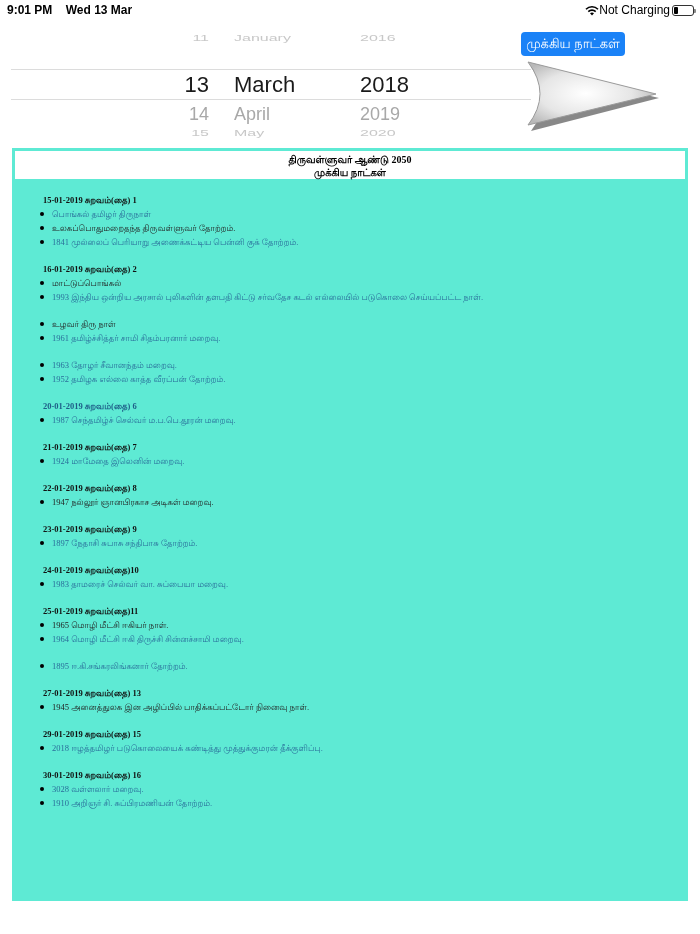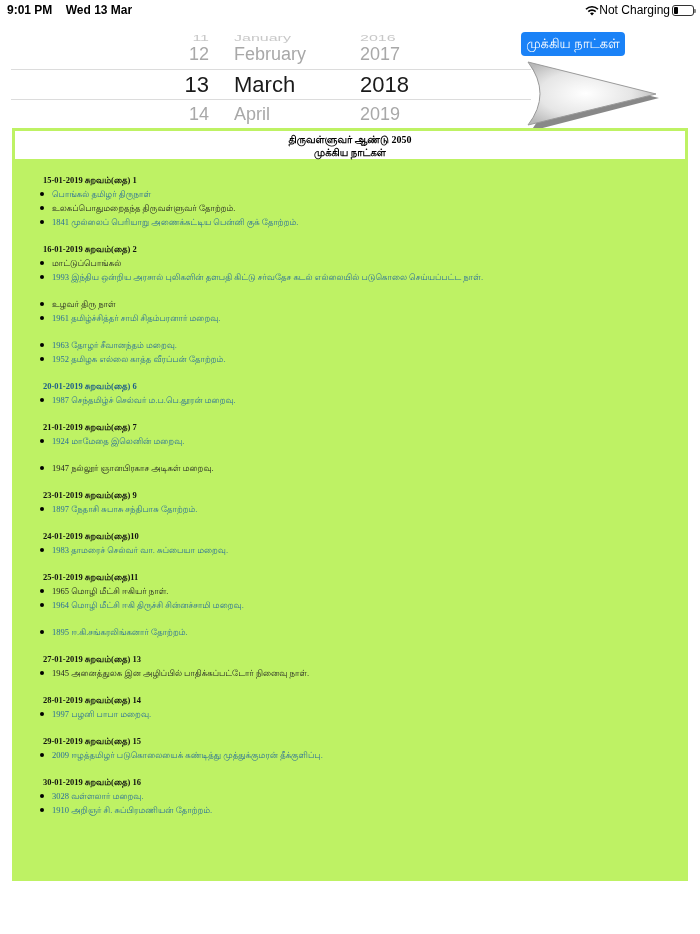--- a/index.html
+++ b/index.html
@@ -30,21 +30,21 @@
   .r-p1 { top: 80px; font-size: 18px; color: #a8a8a8; }
   .r-p2 { top: 104px; font-size: 16px; color: #c8c8c8; transform: scaleY(0.55); transform-origin: top; }
 
   
   .important-btn { position: absolute; left: 521px; top: 32px; width: 104px; height: 24px; background: #1a82f7; color: #fff; border-radius: 4px; font-size: 13px; line-height: 24px; text-align: center; border: none; }
 
   
   .arrow { position: absolute; left: 524px; top: 58px; width: 136px; height: 74px; }
 
   
-  .panel { position: absolute; left: 12px; top: 128px; width: 676px; height: 753px; background: #bef264; overflow: hidden; }
+  .panel { position: absolute; left: 12px; top: 148px; width: 676px; height: 753px; background: #5eead4; overflow: hidden; }
   .panel-header { margin: 3px 3px 0 3px; height: 28px; background: #ffffff; text-align: center; font-family: "Liberation Serif", "DejaVu Serif", serif; font-weight: bold; font-size: 10px; line-height: 13px; padding-top: 2px; }
   .events { padding: 14px 0 0 30px; font-family: "Liberation Serif", "DejaVu Serif", serif; }
   .day { margin-bottom: 13px; }
   .day-title { font-weight: bold; font-size: 8.5px; color: #111; height: 14px; line-height: 14px; margin-left: 1px; }
   .day-title.blue { color: #1e5e88; }
   .day ul { list-style: none; }
   .day li { position: relative; font-size: 8.5px; height: 14px; line-height: 14px; padding-left: 10px; white-space: nowrap; }
   .day li::before { content: ""; position: absolute; left: -2px; top: 5px; width: 4px; height: 4px; border-radius: 50%; background: #000; }
   .day li.blue { color: #2a6e9a; }
   .day li.black { color: #222; }
@@ -68,25 +68,20 @@
   </div>
 </div>
 
 <div class="picker">
   <div class="picker-band"></div>
   <div class="picker-row r-m2">
     <span class="col col-day">11</span>
     <span class="col col-month">January</span>
     <span class="col col-year">2016</span>
   </div>
-  <div class="picker-row r-m1">
-    <span class="col col-day">12</span>
-    <span class="col col-month">February</span>
-    <span class="col col-year">2017</span>
-  </div>
   <div class="picker-row r-0">
     <span class="col col-day">13</span>
     <span class="col col-month">March</span>
     <span class="col col-year">2018</span>
   </div>
   <div class="picker-row r-p1">
     <span class="col col-day">14</span>
     <span class="col col-month">April</span>
     <span class="col col-year">2019</span>
   </div>
@@ -150,20 +145,21 @@
           <li class="blue">1987 செந்தமிழ்ச் செல்வர் ம.ப.பெ.தூரன் மறைவு.</li>
         </ul>
       </div>
       <div class="day">
         <div class="day-title">21-01-2019 சுறவம்(தை) 7</div>
         <ul>
           <li class="blue">1924 மாமேதை இலெனின் மறைவு.</li>
         </ul>
       </div>
       <div class="day">
+        <div class="day-title">22-01-2019 சுறவம்(தை) 8</div>
         <ul>
           <li class="black">1947 நல்லூர் ஞானபிரகாச அடிகள் மறைவு.</li>
         </ul>
       </div>
       <div class="day">
         <div class="day-title">23-01-2019 சுறவம்(தை) 9</div>
         <ul>
           <li class="blue">1897 நேதாசி சுபாசு சந்திபாசு தோற்றம்.</li>
         </ul>
       </div>
@@ -185,29 +181,23 @@
           <li class="blue">1895 ஈ.கி.சங்கரலிங்கனார் தோற்றம்.</li>
         </ul>
       </div>
       <div class="day">
         <div class="day-title">27-01-2019 சுறவம்(தை) 13</div>
         <ul>
           <li class="black">1945 அனைத்துலக இன அழிப்பில் பாதிக்கப்பட்டோர் நினைவு நாள்.</li>
         </ul>
       </div>
       <div class="day">
-        <div class="day-title">28-01-2019 சுறவம்(தை) 14</div>
-        <ul>
-          <li class="blue">1997 பழனி பாபா மறைவு.</li>
-        </ul>
-      </div>
-      <div class="day">
         <div class="day-title">29-01-2019 சுறவம்(தை) 15</div>
         <ul>
-          <li class="blue">2009 ஈழத்தமிழர் படுகொலையைக் கண்டித்து முத்துக்குமரன் தீக்குளிப்பு.</li>
+          <li class="blue">2018 ஈழத்தமிழர் படுகொலையைக் கண்டித்து முத்துக்குமரன் தீக்குளிப்பு.</li>
         </ul>
       </div>
       <div class="day">
         <div class="day-title">30-01-2019 சுறவம்(தை) 16</div>
         <ul>
           <li class="blue">3028 வள்ளலார் மறைவு.</li>
           <li class="blue">1910 அறிஞர் சி. சுப்பிரமணியன் தோற்றம்.</li>
         </ul>
       </div>
     </div>

